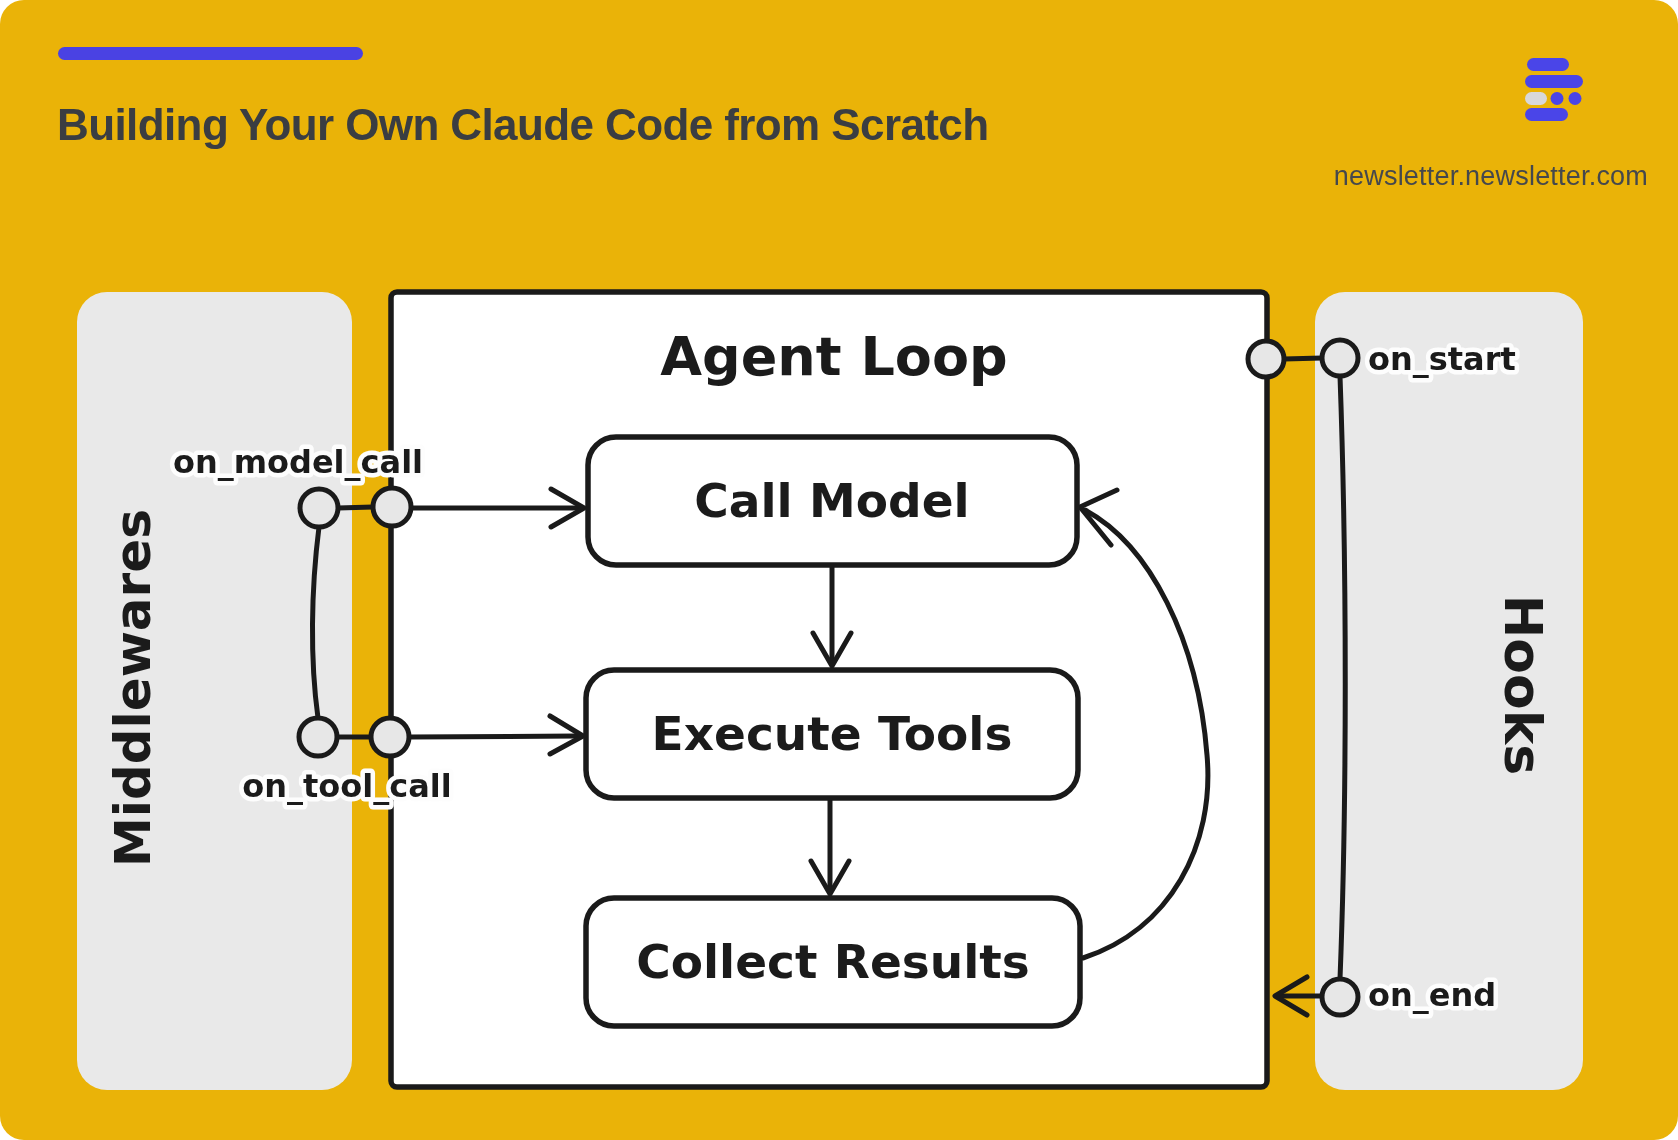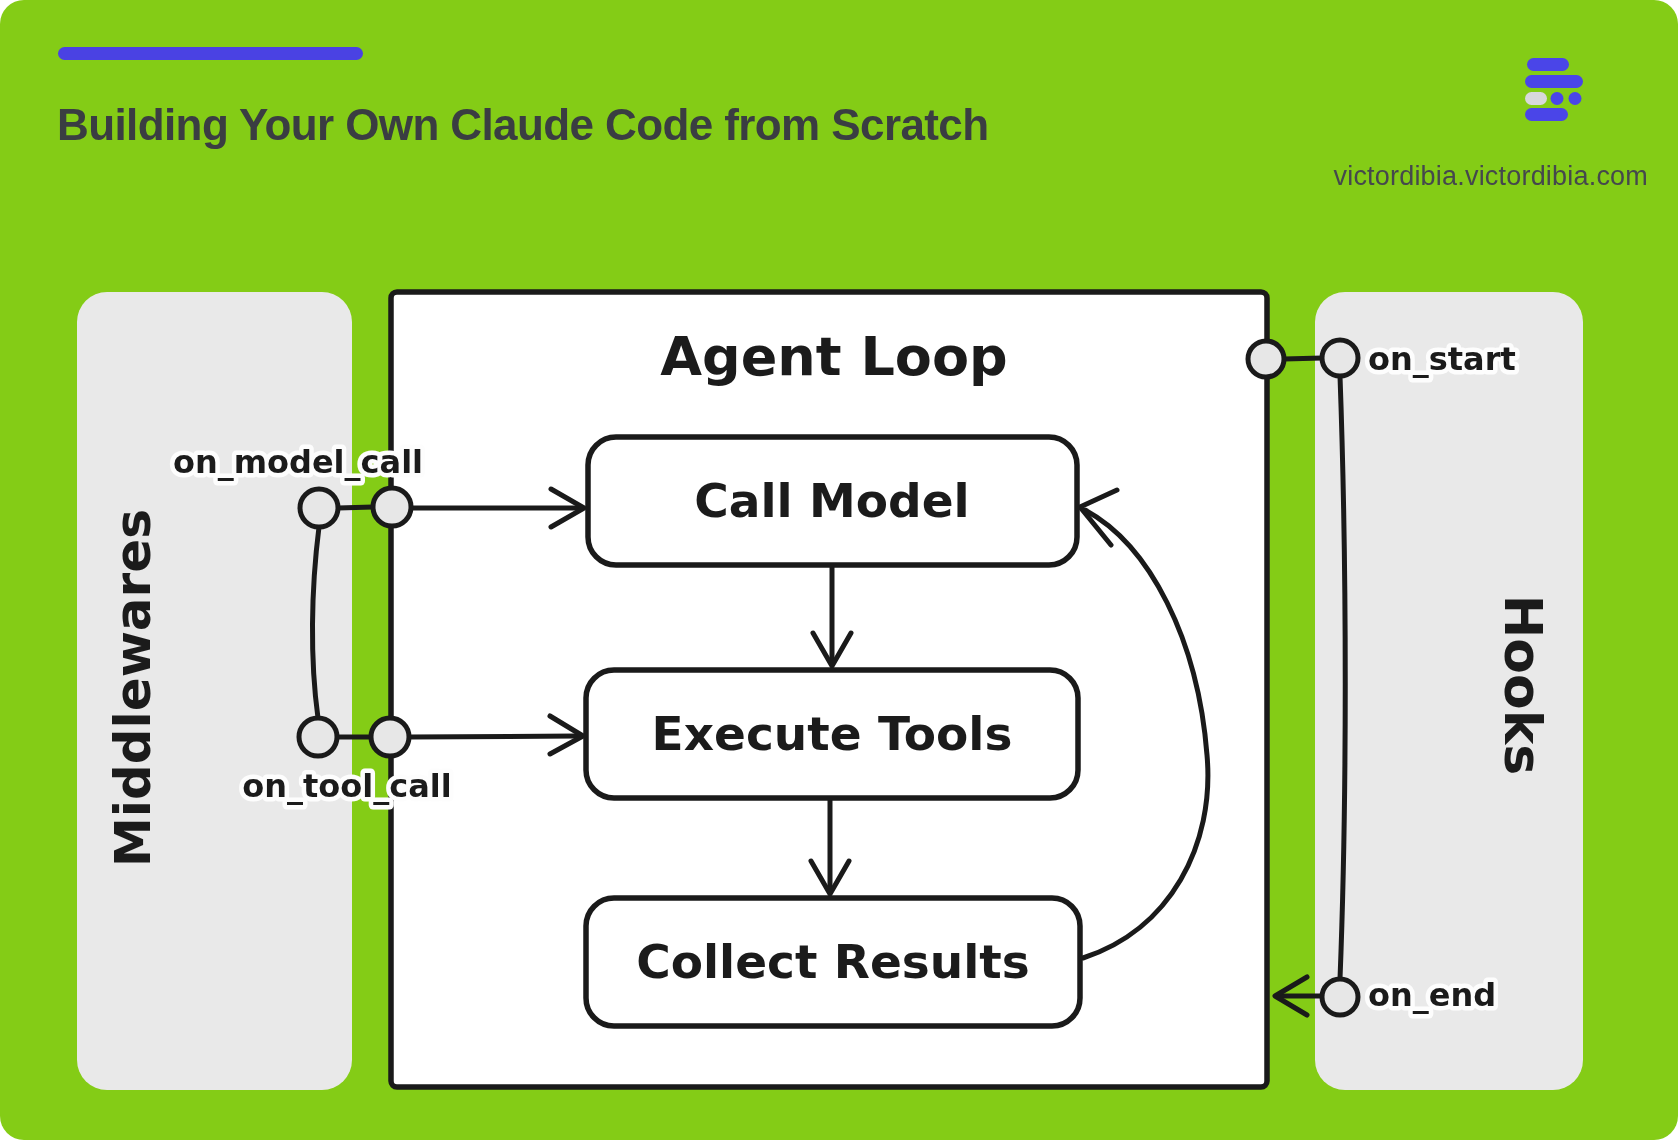--- a/index.html
+++ b/index.html
@@ -1,17 +1,17 @@
 <!DOCTYPE html>
 <html><head>
 <meta charset="utf-8">
 <style>
   html,body{margin:0;padding:0;background:#ffffff;}
   .card{
-    position:relative;width:1678px;height:1140px;background:#84cc16;
+    position:relative;width:1678px;height:1140px;background:#eab308;
     border-radius:24px;overflow:hidden;
     font-family:"Liberation Sans",sans-serif;
   }
   .accent-bar{
     position:absolute;left:58px;top:47px;width:305px;height:13px;
     border-radius:7px;background:#4a42e3;
   }
   .page-title{
     position:absolute;left:57px;top:100px;margin:0;
     font-size:44px;font-weight:700;color:#3a3d42;letter-spacing:-0.6px;
@@ -50,21 +50,21 @@
 
   <svg class="logo" viewBox="0 0 60 63" aria-hidden="true">
     <rect x="2" y="0" width="42" height="13" rx="6.5" fill="#4a45e8"></rect>
     <rect x="0" y="17" width="58" height="13" rx="6.5" fill="#4a45e8"></rect>
     <rect x="0" y="34" width="22" height="13" rx="6.5" fill="#d8d8da"></rect>
     <circle cx="32" cy="40.5" r="6.5" fill="#4a45e8"></circle>
     <circle cx="50" cy="40.5" r="6.5" fill="#4a45e8"></circle>
     <rect x="0" y="50" width="43" height="13" rx="6.5" fill="#4a45e8"></rect>
   </svg>
 
-  <div class="site-url">victordibia.victordibia.com</div>
+  <div class="site-url">newsletter.newsletter.com</div>
 
   <svg class="diagram" viewBox="0 0 1678 1140">
 
     <rect class="panel" x="77" y="292" width="275" height="798" rx="30"></rect>
     <rect class="panel" x="1315" y="292" width="268" height="798" rx="30"></rect>
 
     <rect class="loopbox" x="391" y="292" width="876" height="795" rx="6"></rect>
 
     <path class="wire" d="M 319 527 C 311 590, 310 660, 318 718"></path>
     <line class="wire" x1="338" y1="508" x2="373" y2="507"></line>

